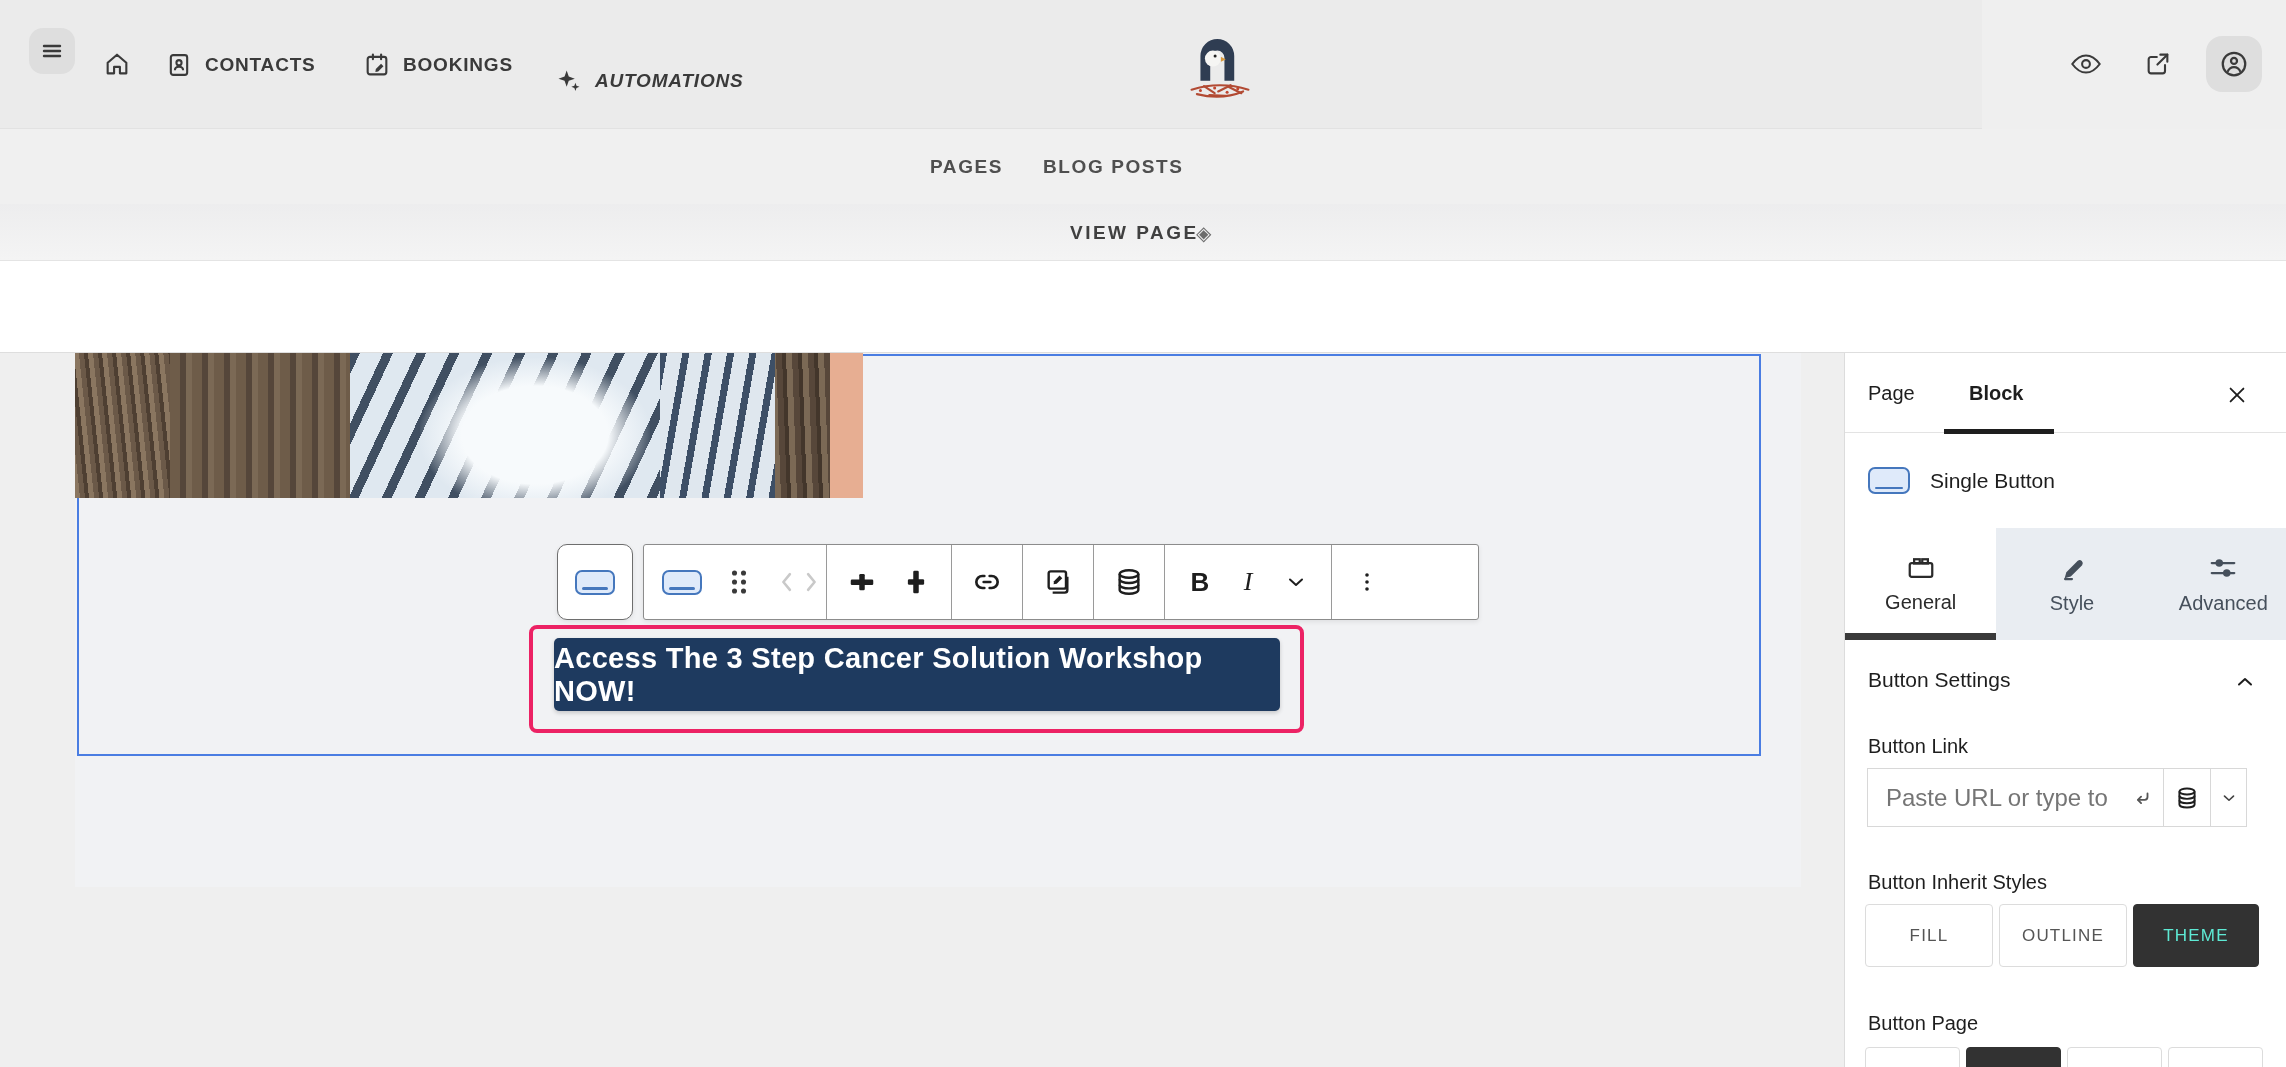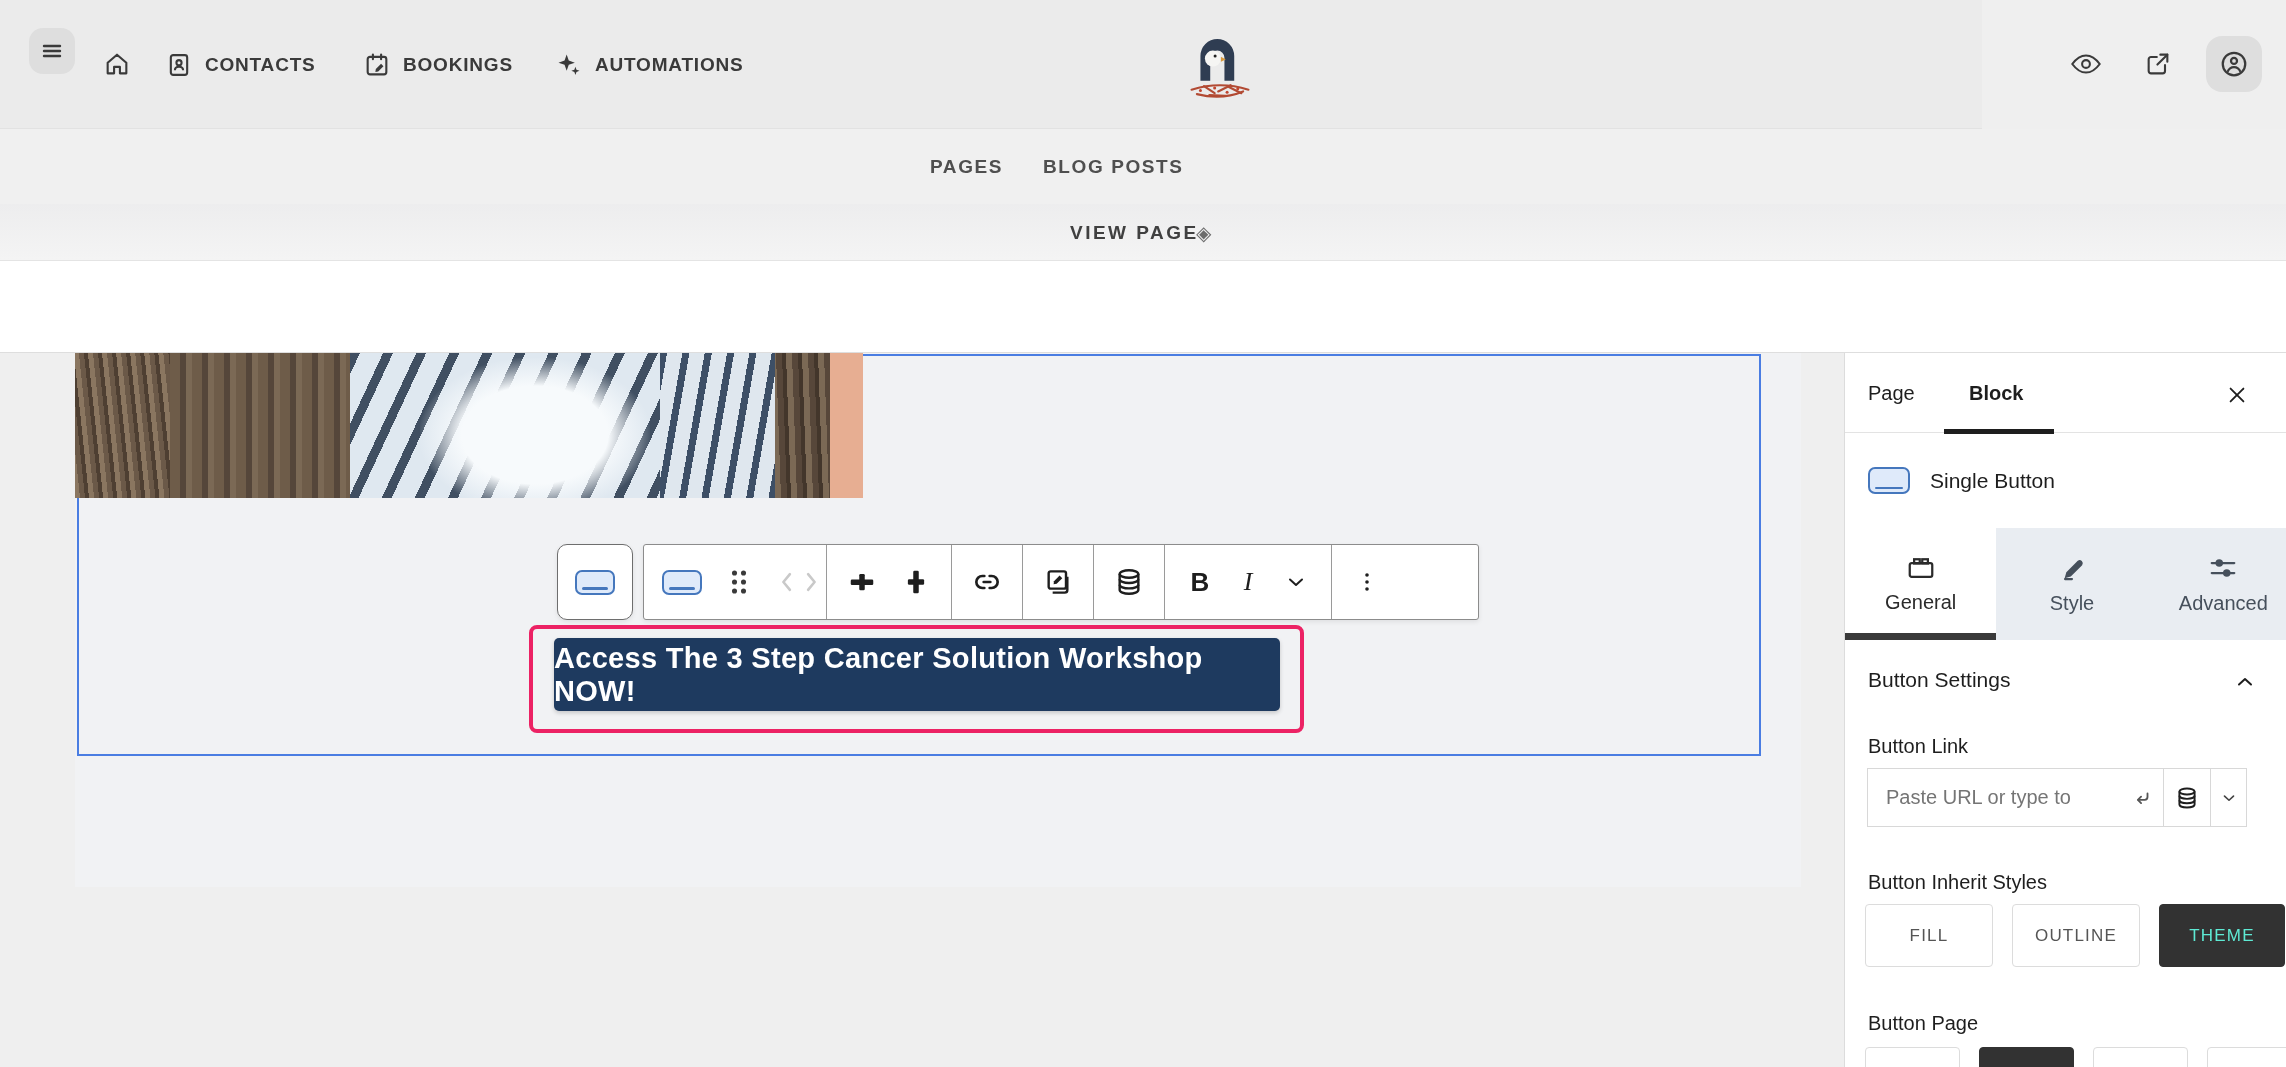--- a/index.html
+++ b/index.html
@@ -62,24 +62,24 @@
   .sb-close { position:absolute; left:378px; top:28px; width:28px; height:28px; display:flex; align-items:center; justify-content:center; color:#1e1e1e; }
   .sb-blockrow { position:absolute; left:0; top:80px; width:442px; height:95px; display:flex; align-items:center; gap:20px; padding-left:23px; }
   .sb-blockrow .name { font-size:21px; color:#1e1e1e; }
   .sb-tabs3 { position:absolute; left:0; top:175px; width:454px; height:112px; display:flex; }
   .sb-tab3 { flex:1; display:flex; flex-direction:column; align-items:center; justify-content:center; gap:10px; background:#e9edf2; color:#46505c; font-size:20px; position:relative; }
   .sb-tab3.active { background:#ffffff; color:#2b2b2b; }
   .sb-tab3.active::after { content:""; position:absolute; left:0; bottom:0; width:100%; height:7px; background:#3a3a3a; }
   .sb-sec-title { position:absolute; left:23px; font-size:21px; color:#1e1e1e; }
   .sb-label { position:absolute; left:23px; font-size:20px; color:#1e1e1e; }
   .linkgroup { position:absolute; left:22px; top:415px; width:380px; height:59px; border:1px solid #d8d8d8; display:flex; background:#fff; }
-  .linkgroup .inp { flex:1; display:flex; align-items:center; border:none; outline:none; padding:0 8px 0 18px; font-size:20px; color:#8f8f8f; min-width:0; font-family:"Liberation Sans", sans-serif; background:transparent; }
+  .linkgroup .inp { flex:1; display:flex; align-items:center; border:none; outline:none; padding:0 8px 0 18px; font-size:24px; color:#8f8f8f; min-width:0; font-family:"Liberation Sans", sans-serif; background:transparent; }
   .linkgroup .seg { width:47px; border-left:1px solid #d8d8d8; display:flex; align-items:center; justify-content:center; color:#1e1e1e; }
   .linkgroup .ret { display:flex; align-items:center; padding-right:10px; color:#444; }
-  .pillrow { position:absolute; display:flex; gap:19px; left:20px; }
+  .pillrow { position:absolute; display:flex; gap:6px; left:20px; }
   .pill { height:63px; border:1px solid #dcdcdc; border-radius:4px; background:#fff; color:#555; font-size:17px; letter-spacing:1.2px; display:flex; align-items:center; justify-content:center; font-weight:500; }
   .pill.dark { background:#323232; border-color:#323232; color:#5eead4; }
   .chev-up { position:absolute; left:388px; display:flex; color:#1e1e1e; }
 
   svg { display:block; }
 </style>
 </head>
 <body>
 
 <div class="screen">
@@ -118,21 +118,21 @@
       <span class="icon">
         <svg width="28" height="28" viewBox="0 0 24 24" fill="none" stroke="#3a3a3a" stroke-width="1.8" stroke-linecap="round">
             <rect x="4" y="5" width="16" height="15" rx="2"></rect>
             <line x1="8.5" y1="3" x2="8.5" y2="7"></line>
             <line x1="15.5" y1="3" x2="15.5" y2="7"></line>
             <path d="M11 15.5 l4.5-4.5 2 2 -4.5 4.5 -2.4.4 z" fill="#3a3a3a" stroke="none"></path>
           </svg>
       </span>
       <span>BOOKINGS</span>
     </div>
-    <div class="abs navitem" style="left:555px;top:0;height:129px;">
+    <div class="abs navitem" style="left:555px;top:16px;height:129px;font-style:italic;">
       <span class="icon">
         <svg width="28" height="28" viewBox="0 0 24 24" fill="#3a3a3a">
             <path d="M10 3 L11.8 8.2 L17 10 L11.8 11.8 L10 17 L8.2 11.8 L3 10 L8.2 8.2 Z"></path>
             <path d="M17.5 13.5 L18.4 16 L21 17 L18.4 18 L17.5 20.5 L16.6 18 L14 17 L16.6 16 Z"></path>
           </svg>
       </span>
       <span>AUTOMATIONS</span>
     </div>
 
     <div class="abs" style="left:1188px;top:18px;">

